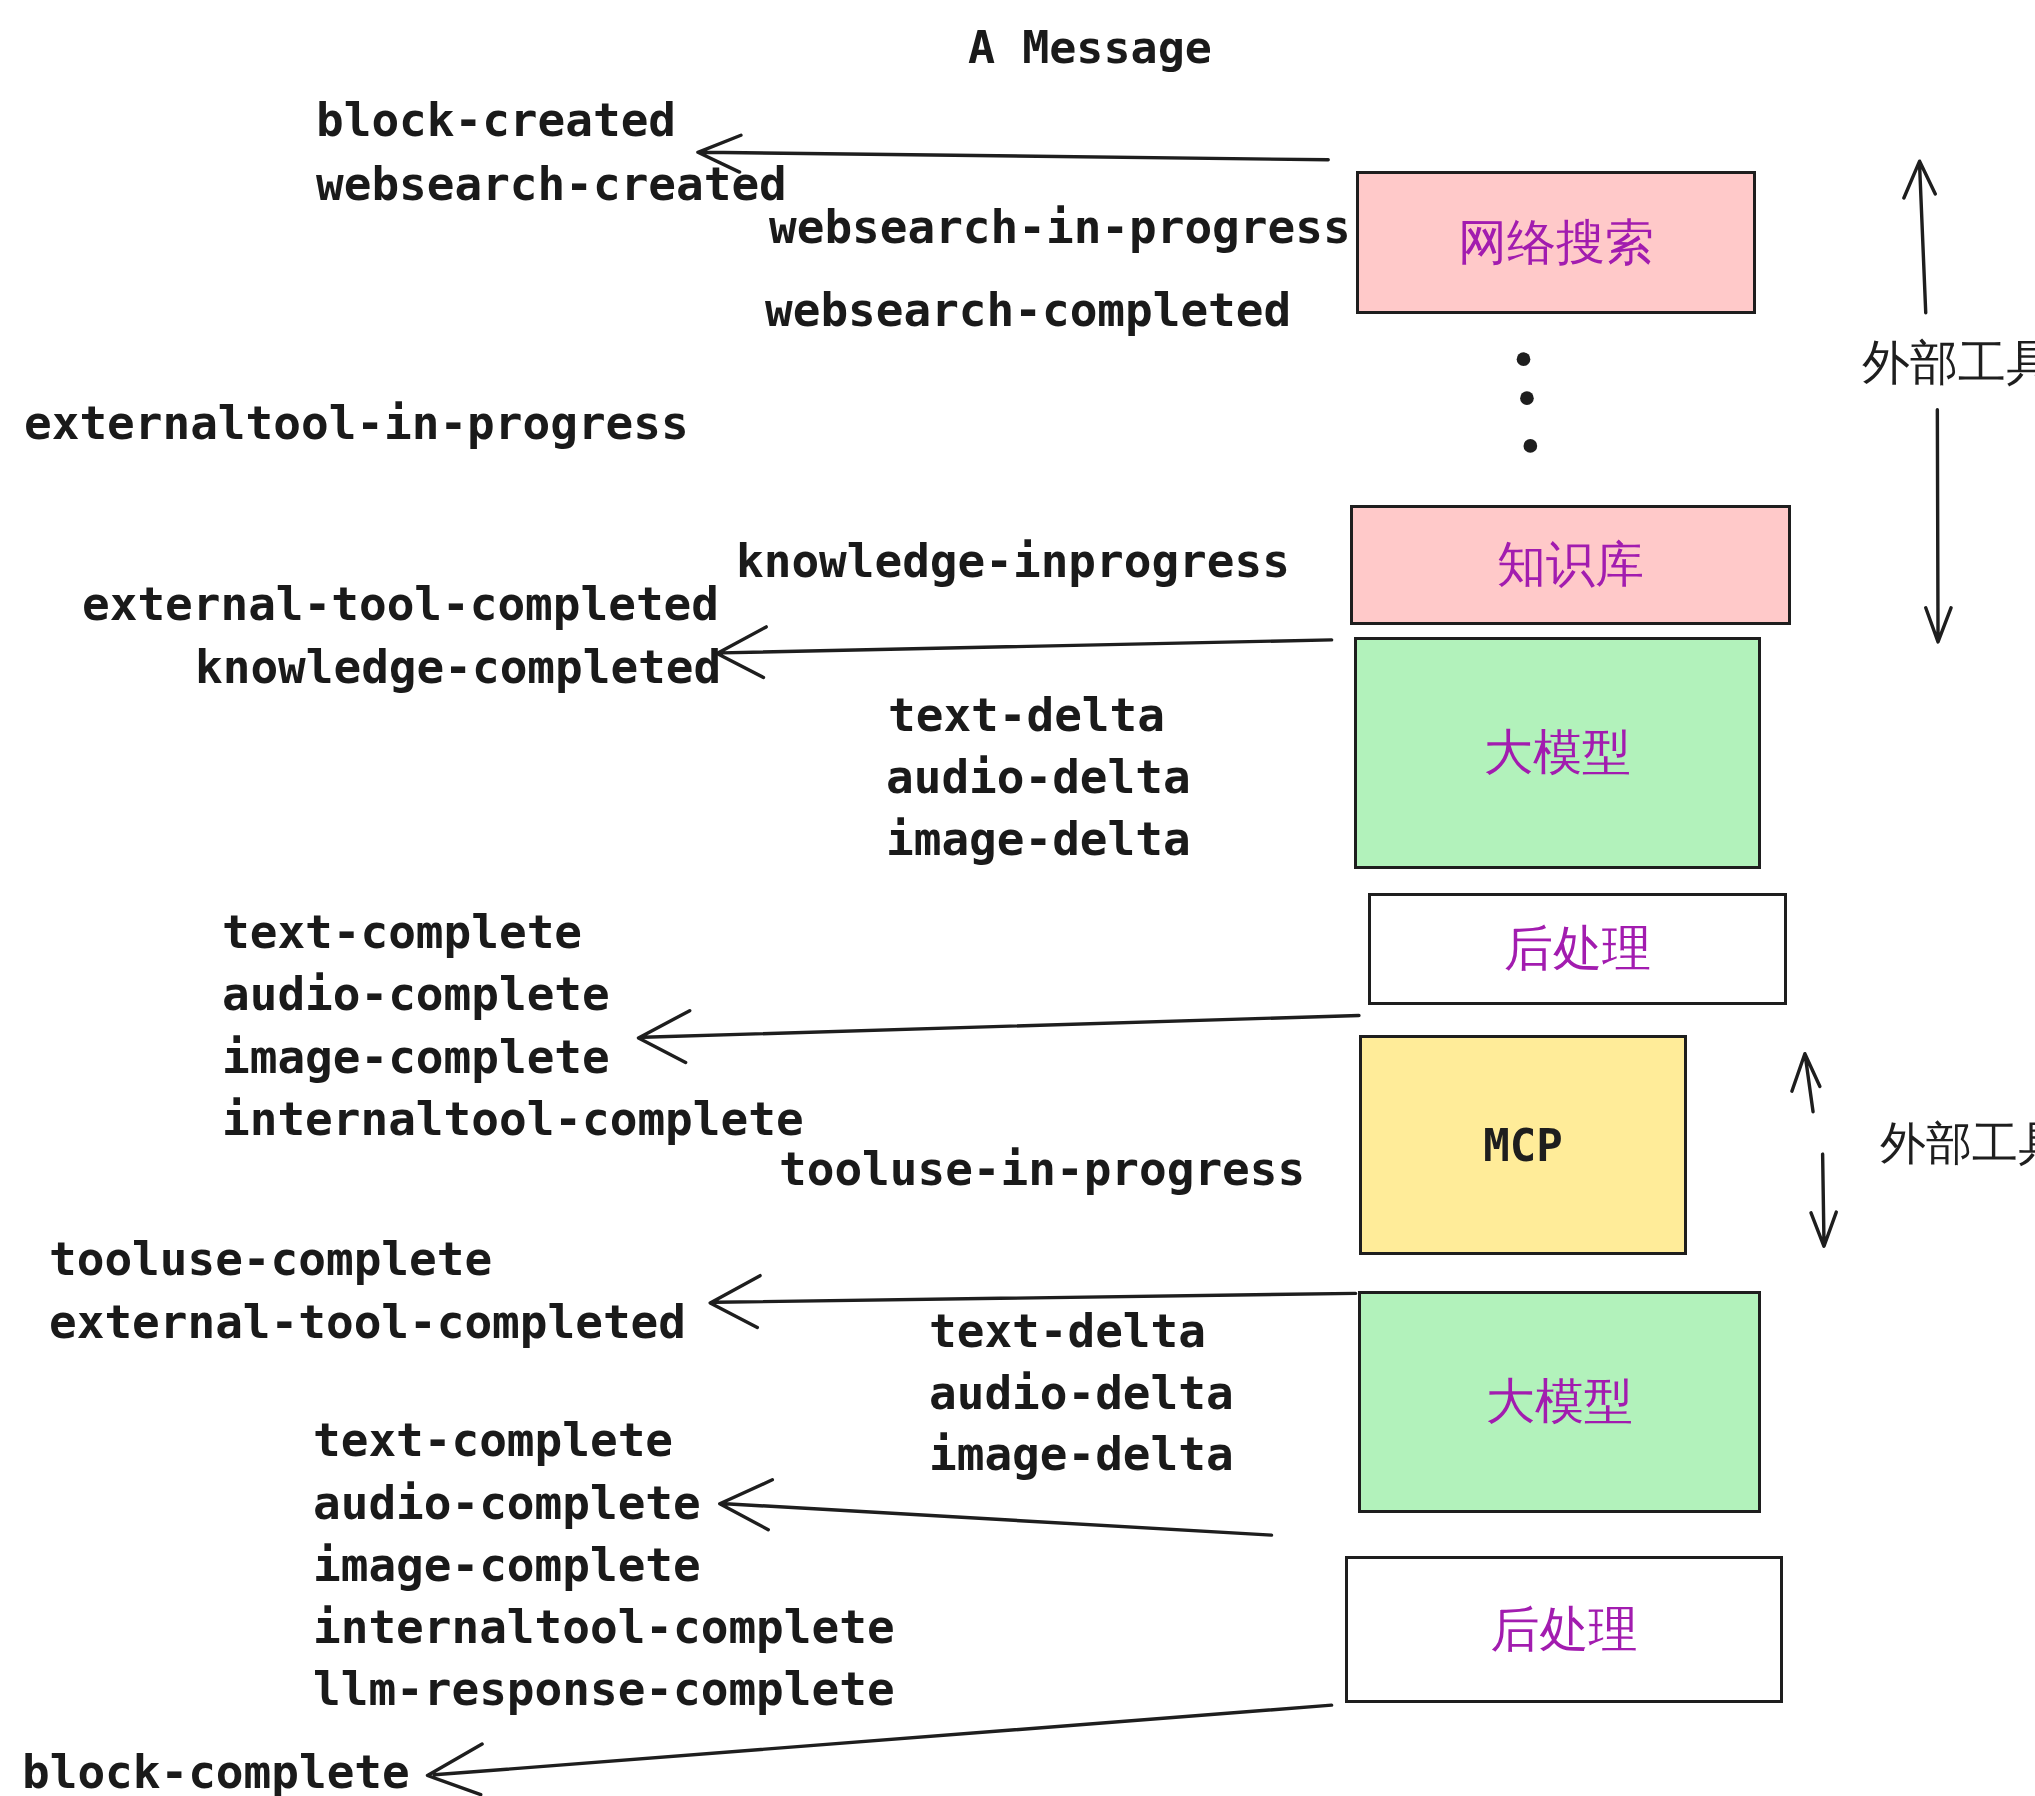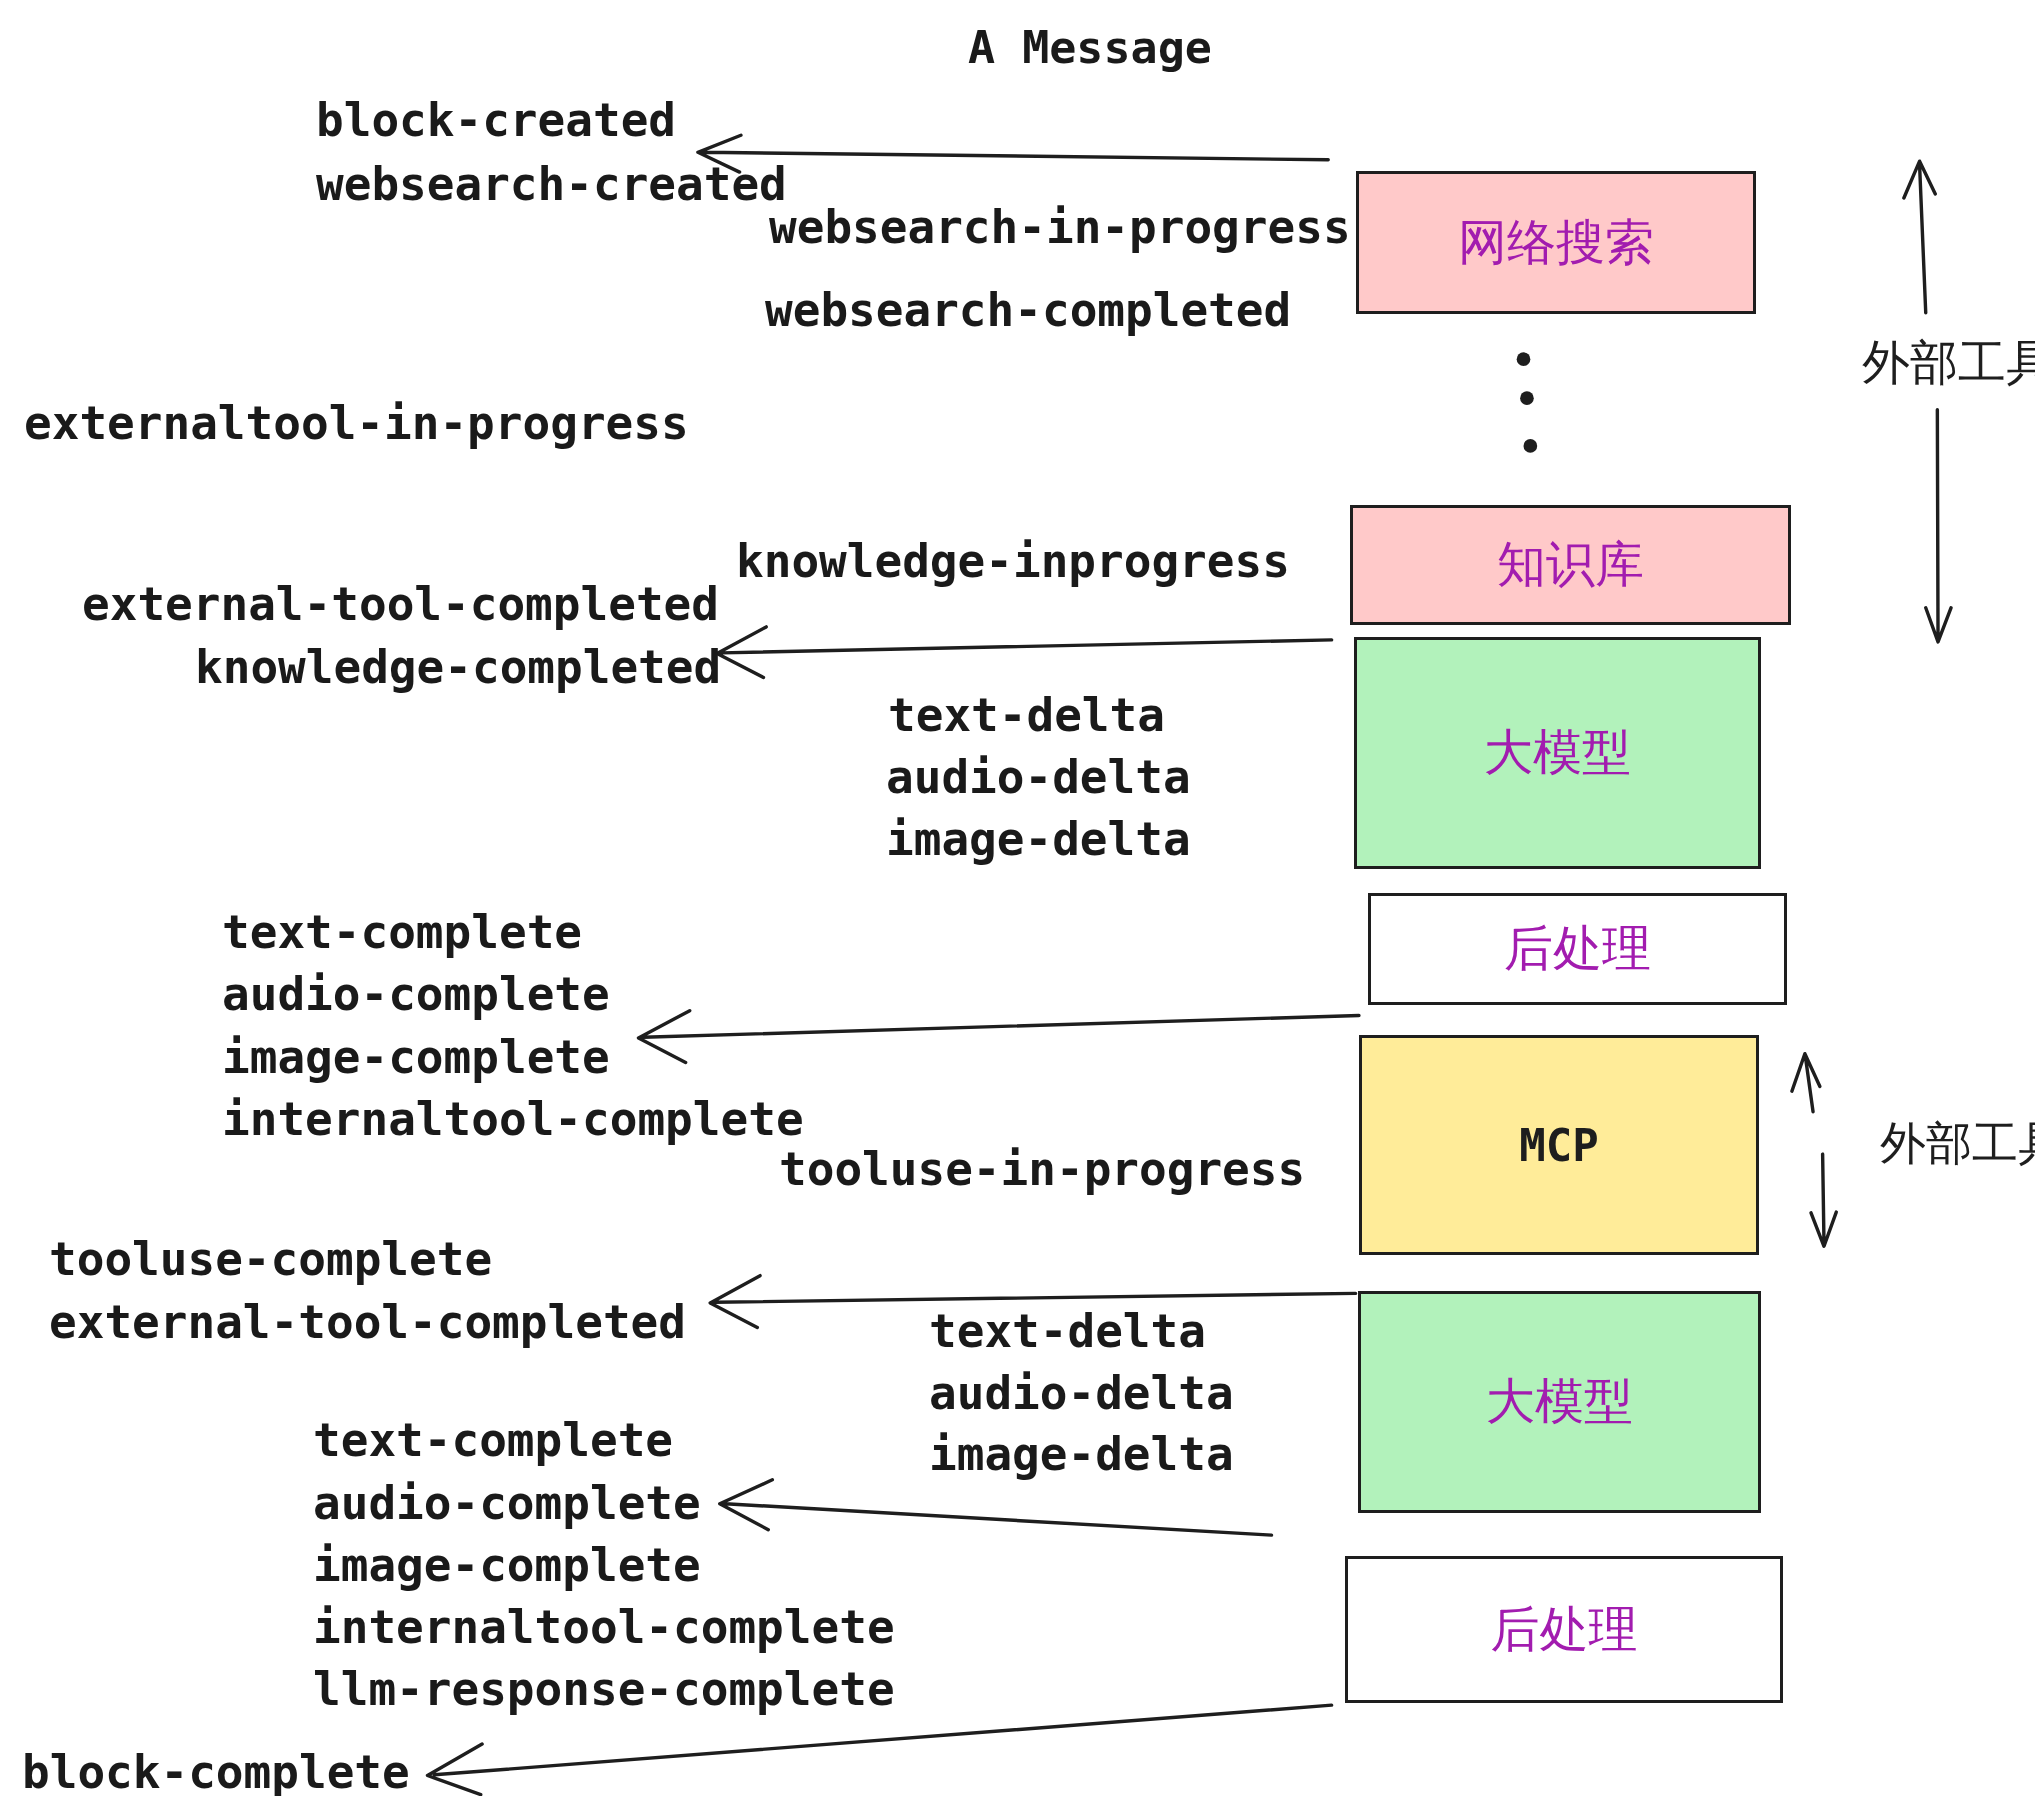--- a/index.html
+++ b/index.html
@@ -152,21 +152,21 @@
   </div>
 
   <div class="box" style="left: 1354px; top: 637px; width: 407px; height: 232px; background-color: rgb(178, 242, 187);">
     <span class="cn-label">大模型</span>
   </div>
 
   <div class="box" style="left: 1368px; top: 893px; width: 419px; height: 112px; background-color: rgb(255, 255, 255);">
     <span class="cn-label">后处理</span>
   </div>
 
-  <div class="box" style="left: 1359px; top: 1035px; width: 400px; height: 220px; background-color: rgb(255, 236, 153);">
+  <div class="box" style="left: 1359px; top: 1035px; width: 328px; height: 220px; background-color: rgb(255, 236, 153);">
     <span class="mono-label">MCP</span>
   </div>
 
   <div class="box" style="left: 1358px; top: 1291px; width: 403px; height: 222px; background-color: rgb(178, 242, 187);">
     <span class="cn-label">大模型</span>
   </div>
 
   <div class="box" style="left: 1345px; top: 1556px; width: 438px; height: 147px; background-color: rgb(255, 255, 255);">
     <span class="cn-label">后处理</span>
   </div>

